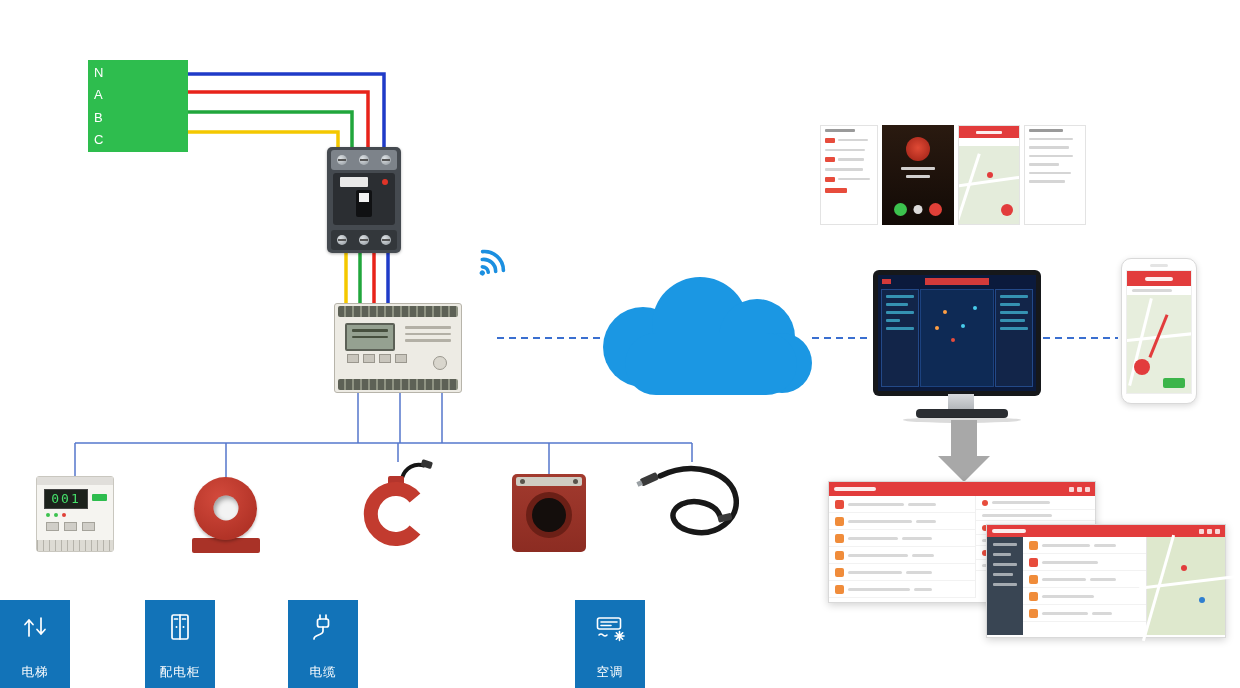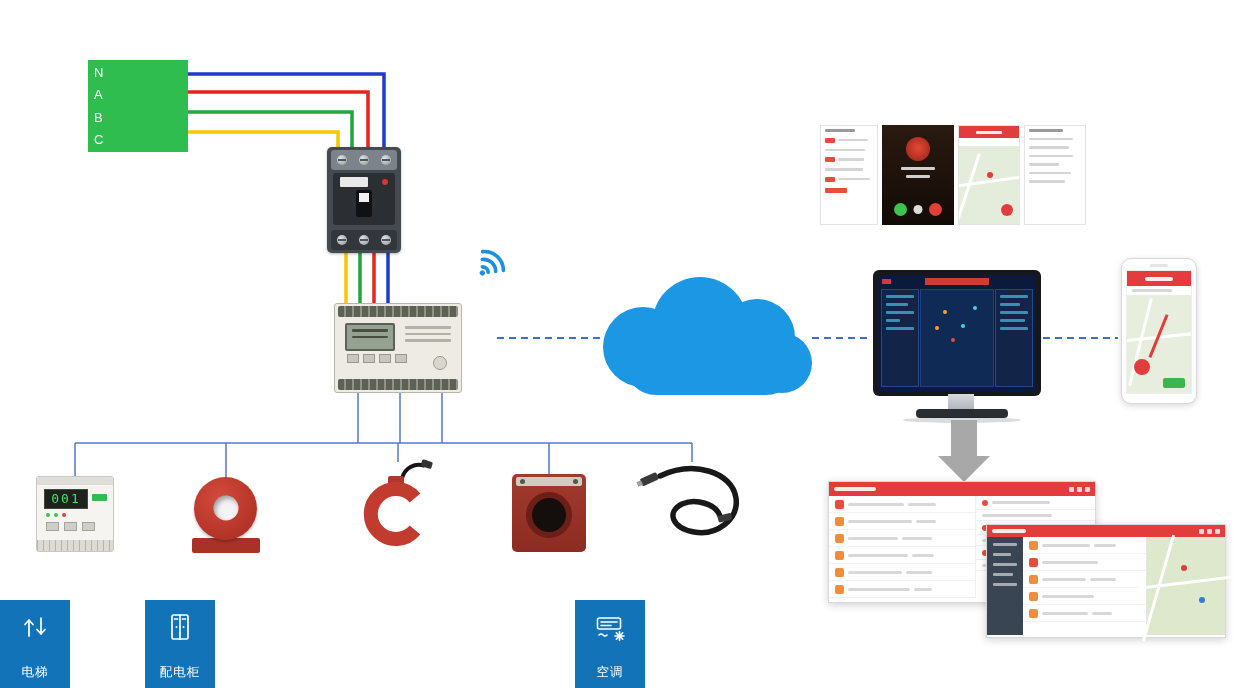--- a/index.html
+++ b/index.html
@@ -551,20 +551,30 @@
         <rect x="9" y="5" width="16" height="24" rx="1.5"></rect>
         <line x1="17" y1="5" x2="17" y2="29"></line>
         <path d="M11.5 9 h3 M19.5 9 h3"></path>
         <circle cx="13.5" cy="17" r="1" fill="#fff" stroke="none"></circle>
         <circle cx="20.5" cy="17" r="1" fill="#fff" stroke="none"></circle>
       </svg>
     </span>
     <span class="tile-label">配电柜</span>
   </div>
 
+  <div class="load-tile" style="left:288px;">
+    <span class="tile-icon">
+      <svg width="34" height="34" viewBox="0 0 34 34" stroke="#fff" fill="none" stroke-width="1.7" stroke-linecap="round" stroke-linejoin="round">
+        <path d="M14 5 v4 M20 5 v4"></path>
+        <rect x="11.5" y="9" width="11" height="8" rx="2"></rect>
+        <path d="M17 17 v4 c0 5 -9 3 -9 8"></path>
+      </svg>
+    </span>
+    <span class="tile-label">电缆</span>
+  </div>
 
 
   <div class="load-tile" style="left:575px;">
     <span class="tile-icon">
       <svg width="34" height="34" viewBox="0 0 34 34" stroke="#fff" fill="none" stroke-width="1.6" stroke-linecap="round" stroke-linejoin="round">
         <rect x="4.5" y="8" width="23" height="11" rx="2"></rect>
         <path d="M8 12 h16 M8 15.5 h10"></path>
         <path d="M6 25 q2 -2 4 0 q2 2 4 0"></path>
         <path d="M26.5 21.5 v9 M22 26 h9 M23.3 22.8 l6.4 6.4 M29.7 22.8 l-6.4 6.4"></path>
       </svg>

